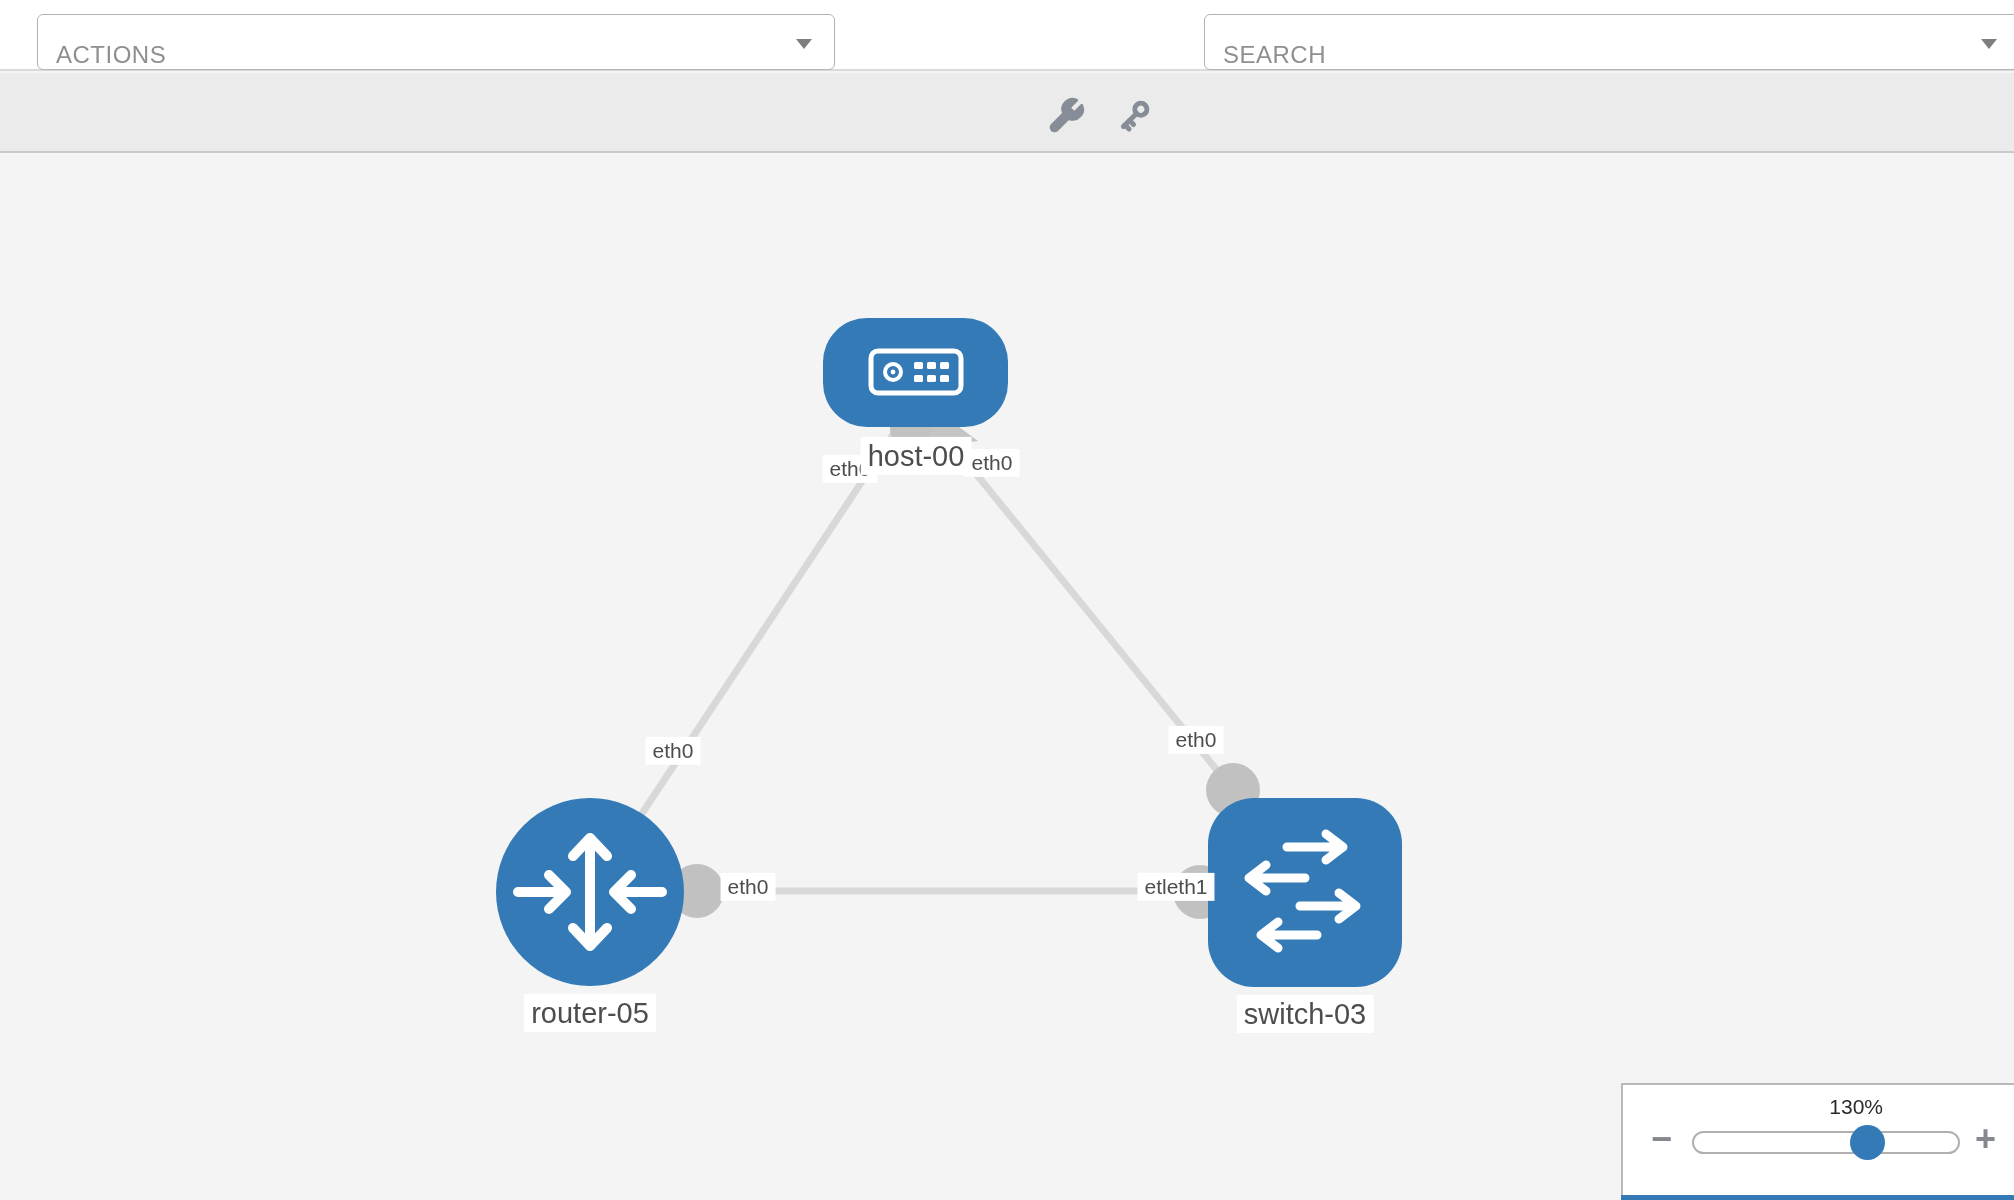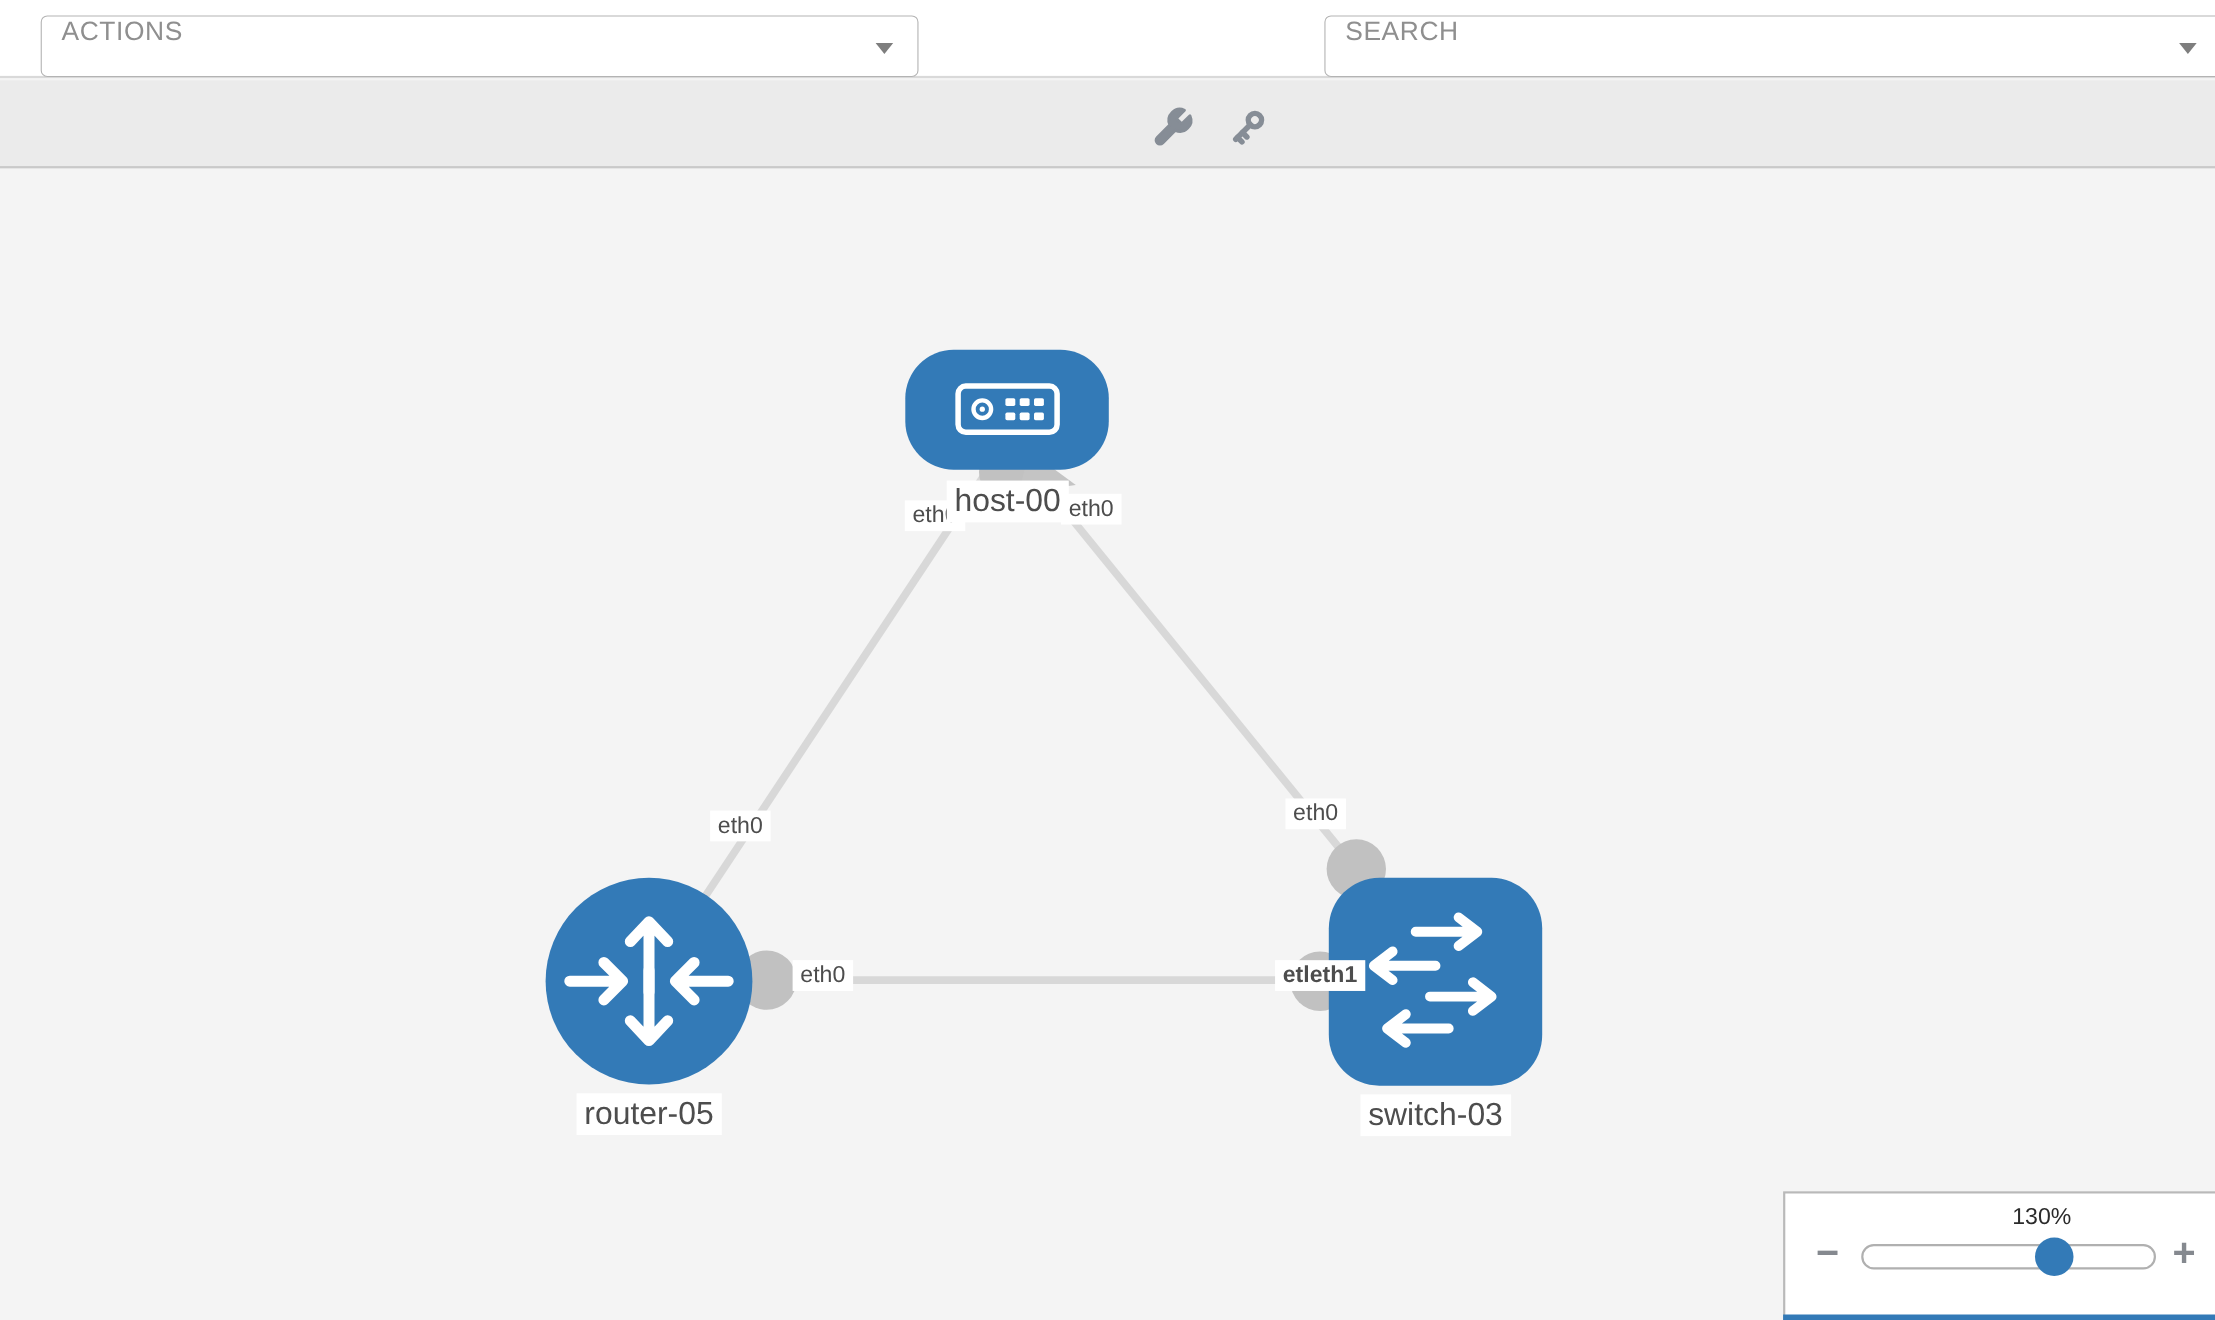--- a/index.html
+++ b/index.html
@@ -26,21 +26,21 @@
   }
 
   
   .toolbar {
     position: absolute; left: 0; top: 73px; width: 2014px; height: 80px;
     background: #ebebeb; border-bottom: 2px solid #c9c9c9;
   }
   .combo {
     position: absolute; top: 14px; height: 56px;
     background: #ffffff; border: 1px solid #b3b3b3; border-radius: 6px;
-    display: flex; align-items: flex-start; cursor: pointer;
+    display: flex; align-items: flex-end; cursor: pointer;
   }
   .combo-actions { left: 37px; width: 798px; }
   .combo-search  { left: 1204px; width: 816px; }
   .combo-label {
     margin-left: 18px; font-size: 24px; color: #8f8f8f; letter-spacing: 0.5px;
   }
   .combo-caret {
     position: absolute; right: 22px; top: 24px;
     width: 0; height: 0;
     border-left: 8px solid transparent; border-right: 8px solid transparent;
@@ -190,21 +190,21 @@
 
   <div class="chip chip-port" style="left:850px; top:314px;">eth0</div>
   <div class="chip chip-node" style="left:916px; top:301px;">host-00</div>
   <div class="chip chip-port" style="left:992px; top:308px;">eth0</div>
 
   <div class="chip chip-port" style="left:673px; top:596px;">eth0</div>
   <div class="chip chip-port" style="left:748px; top:732px;">eth0</div>
   <div class="chip chip-node" style="left:590px; top:858px;">router-05</div>
 
   <div class="chip chip-port" style="left:1196px; top:585px;">eth0</div>
-  <div class="chip chip-port" style="left:1200px; top:732px;font-weight:bold;">etleth1</div>
+  <div class="chip chip-port" style="left:1176px; top:732px;">etleth1</div>
   <div class="chip chip-node" style="left:1305px; top:859px;">switch-03</div>
 </div>
 
 <div class="zoom-panel">
   <div class="zoom-value">130%</div>
   <div class="zoom-minus">−</div>
   <div class="zoom-track">
     <div class="zoom-thumb"></div>
   </div>
   <div class="zoom-plus">+</div>

